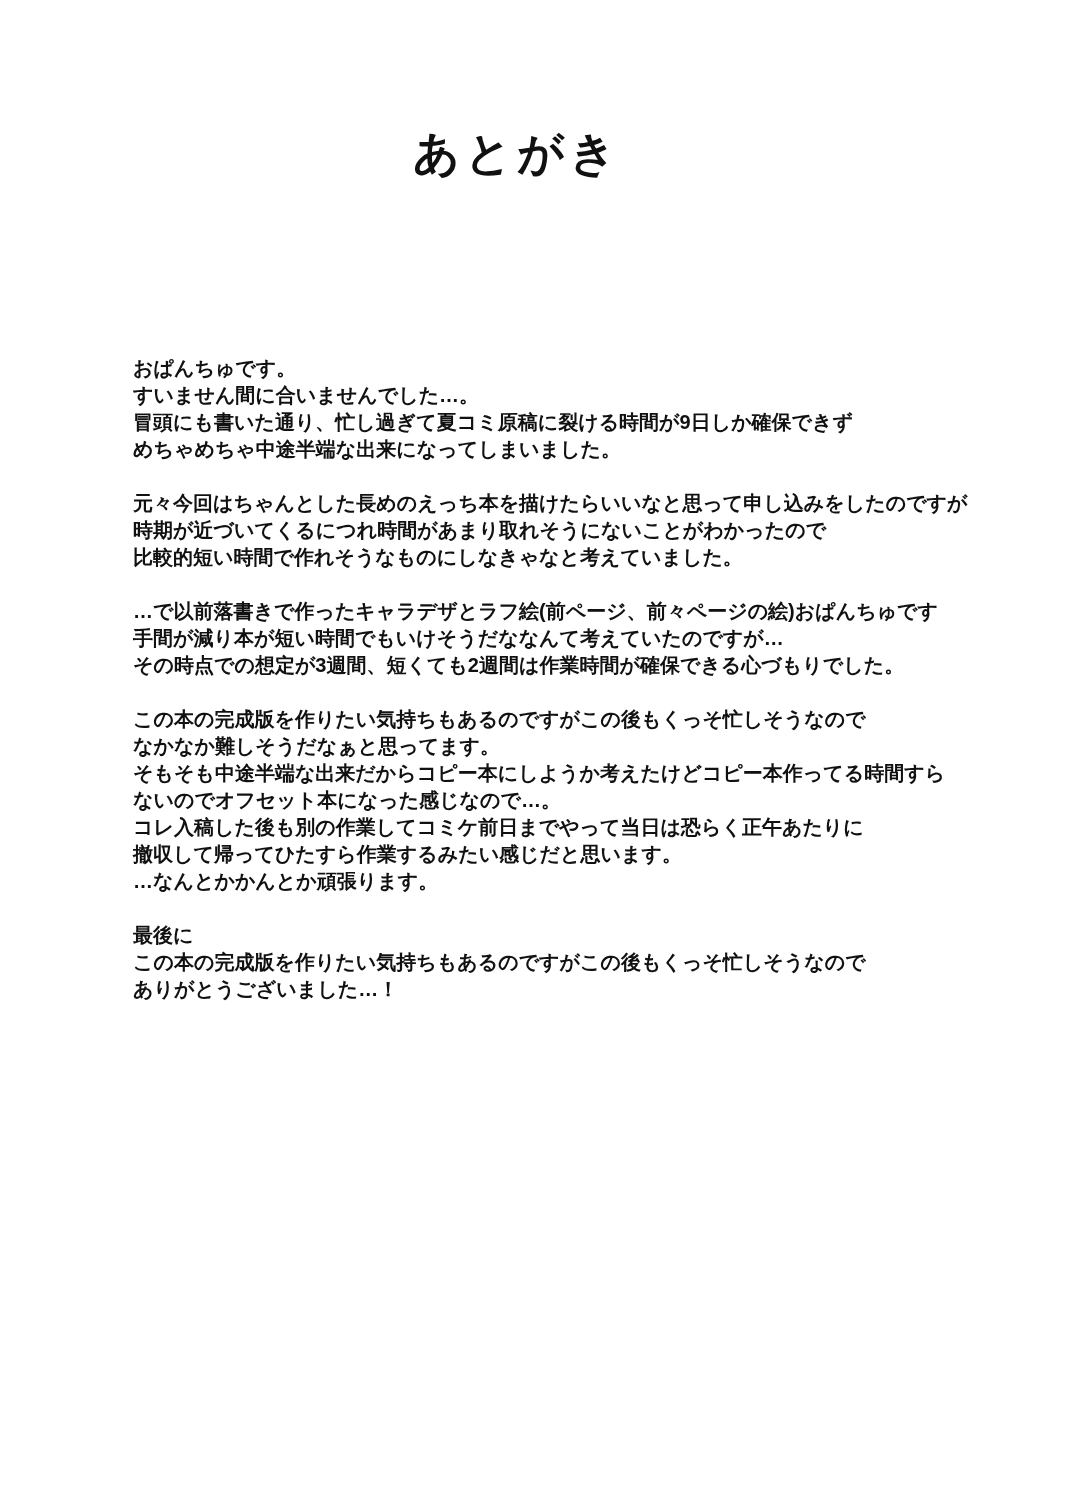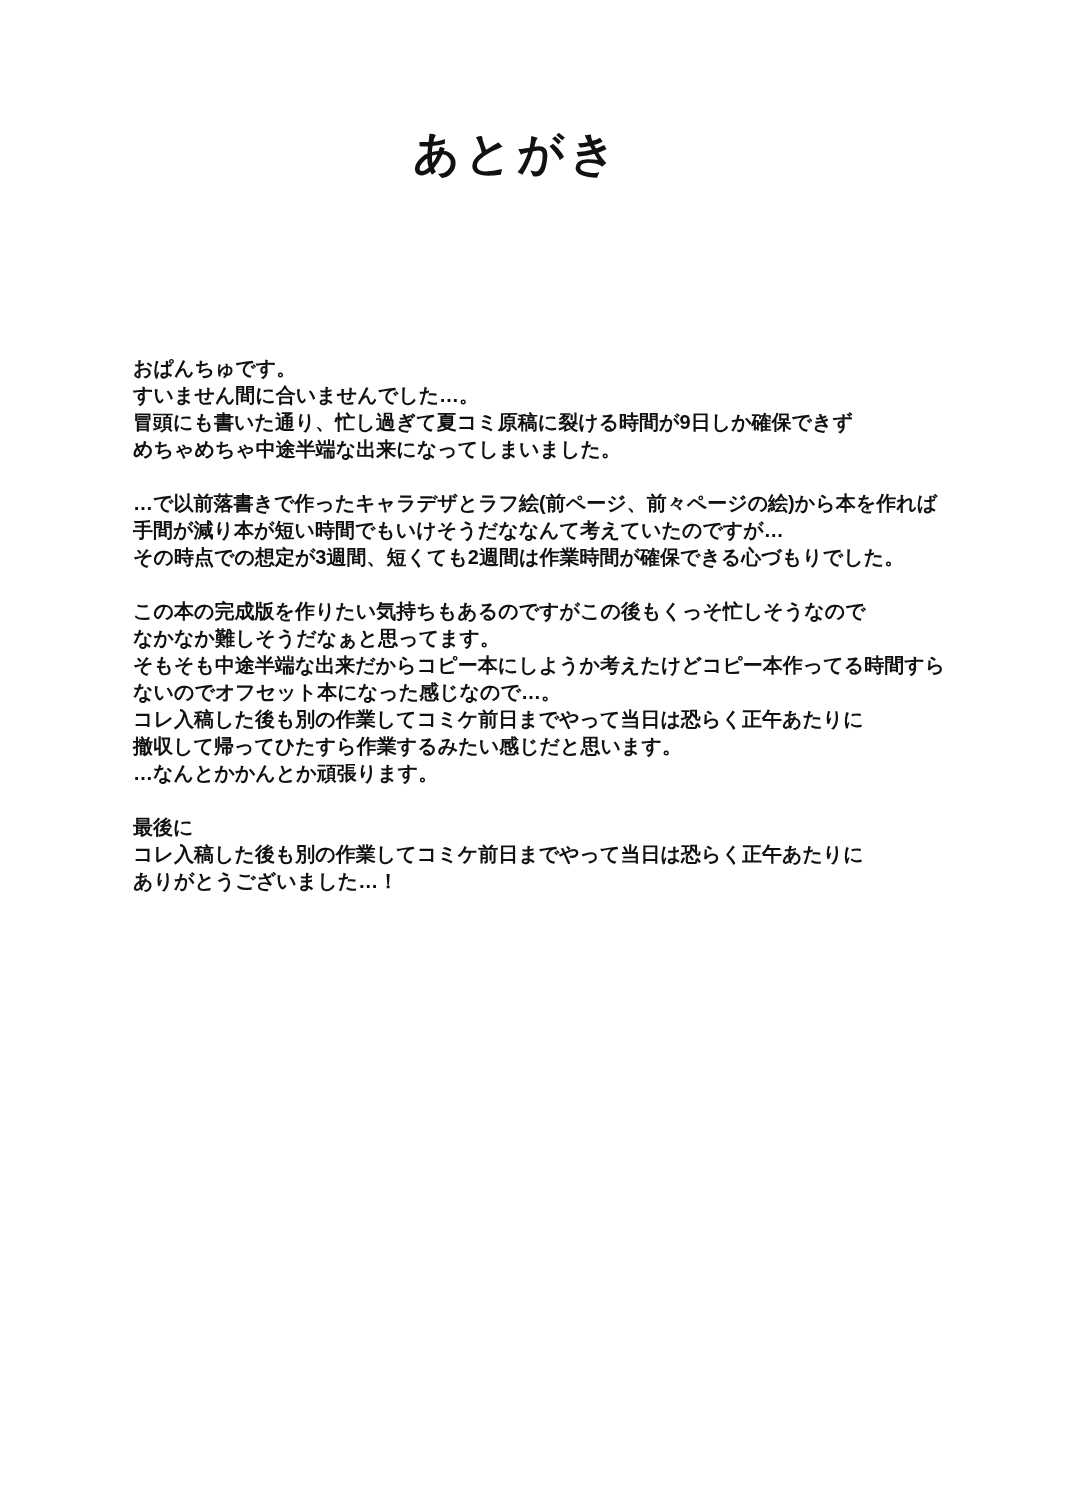--- a/index.html
+++ b/index.html
@@ -46,27 +46,30 @@
 <body>
 
 <div class="page">
   <h1 class="title">あとがき</h1>
 
   <main class="body-text">
     <p class="para">おぱんちゅです。
 すいません間に合いませんでした…。
 冒頭にも書いた通り、忙し過ぎて夏コミ原稿に裂ける時間が9日しか確保できず
 めちゃめちゃ中途半端な出来になってしまいました。</p>
-    <p class="para">…で以前落書きで作ったキャラデザとラフ絵(前ページ、前々ページの絵)から本を作れば
+    <p class="para">元々今回はちゃんとした長めのえっち本を描けたらいいなと思って申し込みをしたのですが
+時期が近づいてくるにつれ時間があまり取れそうにないことがわかったので
+比較的短い時間で作れそうなものにしなきゃなと考えていました。</p>
+    <p class="para">…で以前落書きで作ったキャラデザとラフ絵(前ページ、前々ページの絵)おぱんちゅです
 手間が減り本が短い時間でもいけそうだななんて考えていたのですが…
 その時点での想定が3週間、短くても2週間は作業時間が確保できる心づもりでした。</p>
     <p class="para para-extra-gap">この本の完成版を作りたい気持ちもあるのですがこの後もくっそ忙しそうなので
 なかなか難しそうだなぁと思ってます。
 そもそも中途半端な出来だからコピー本にしようか考えたけどコピー本作ってる時間すら
 ないのでオフセット本になった感じなので…。
 コレ入稿した後も別の作業してコミケ前日までやって当日は恐らく正午あたりに
 撤収して帰ってひたすら作業するみたい感じだと思います。
 …なんとかかんとか頑張ります。</p>
     <p class="para">最後に
-コレ入稿した後も別の作業してコミケ前日までやって当日は恐らく正午あたりに
+この本の完成版を作りたい気持ちもあるのですがこの後もくっそ忙しそうなので
 ありがとうございました…！</p>
   </main>
 </div>
 
 </body></html>

